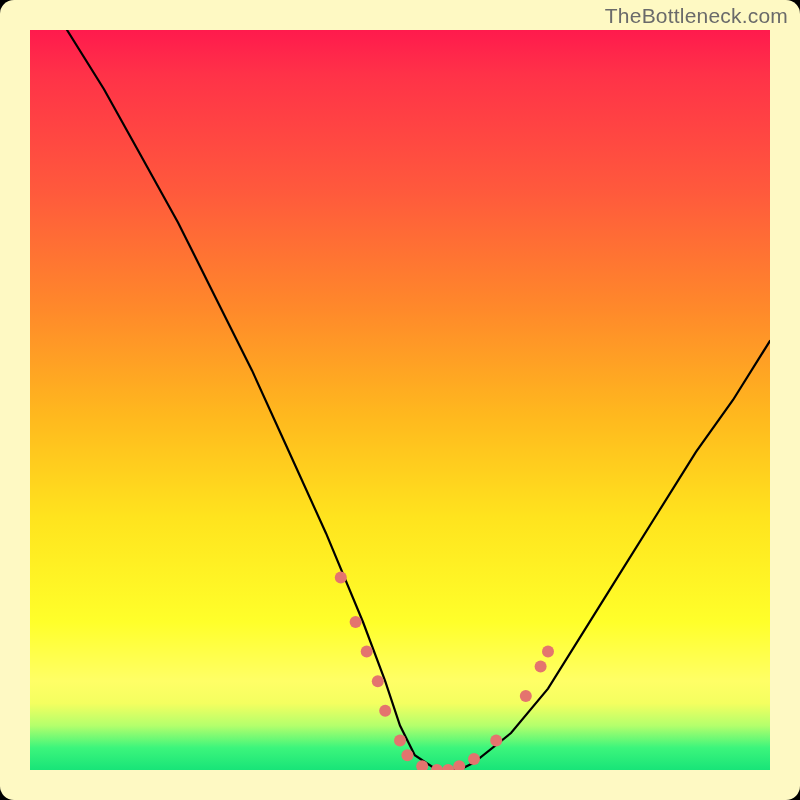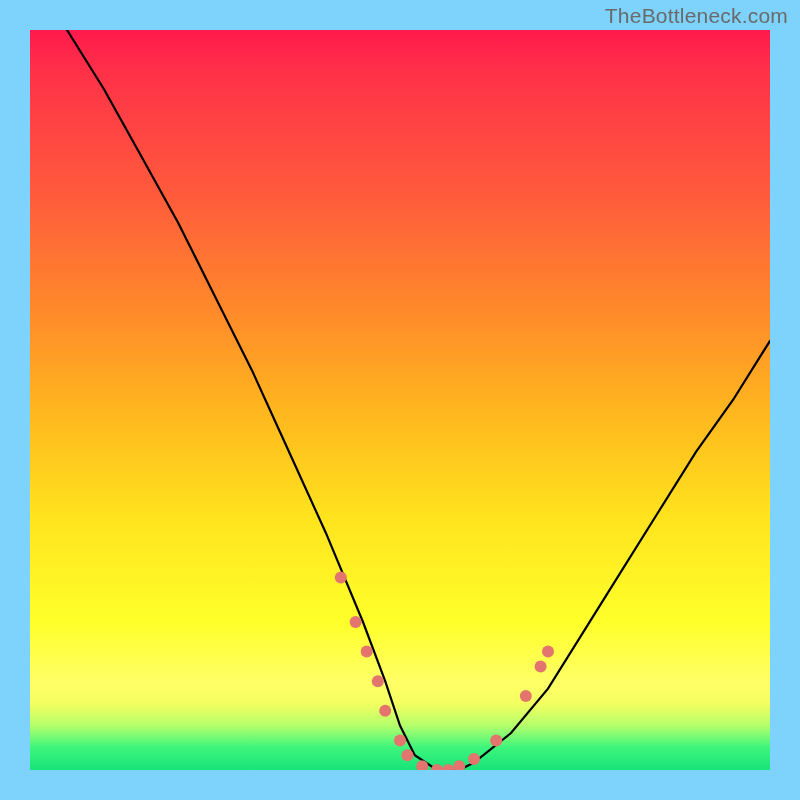--- a/index.html
+++ b/index.html
@@ -8,21 +8,22 @@
     width: 800px;
     height: 800px;
     overflow: hidden;
     background: #000;
     font-family: Arial, Helvetica, sans-serif;
   }
   .frame {
     position: absolute;
     left: 0; top: 0;
     width: 800px; height: 800px;
-    background: #7dd3fc;
+    background: #fef9c3;
+    border-radius: 14px;
   }
   .plot {
     position: absolute;
     left: 30px;
     top: 30px;
     width: 740px;
     height: 740px;
     overflow: hidden;
   }
   .gradient {

